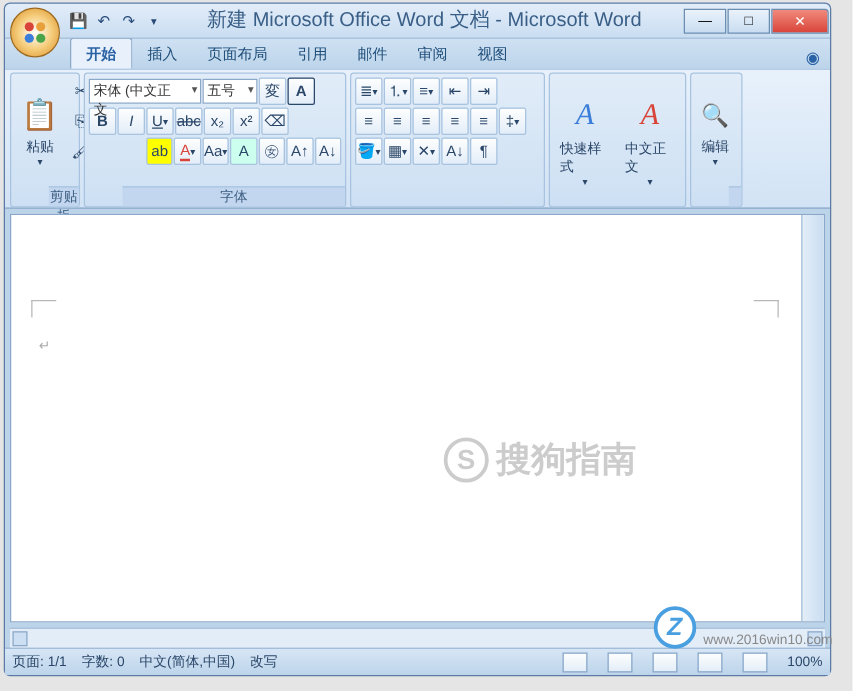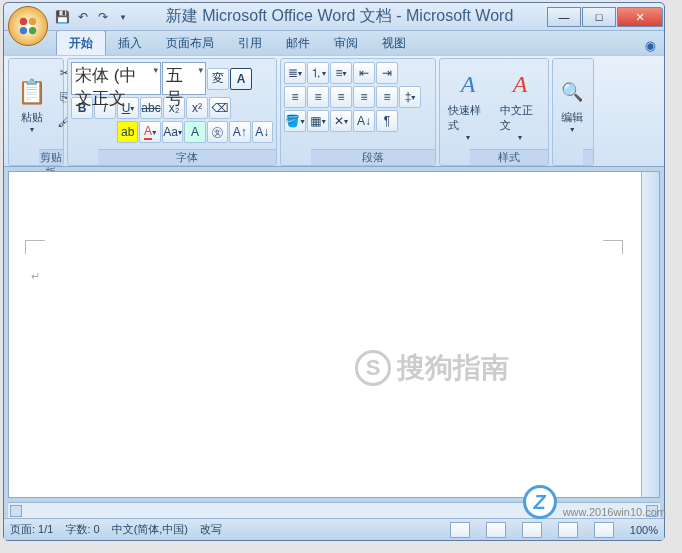--- a/index.html
+++ b/index.html
@@ -22,21 +22,21 @@
 .group-body { flex: 1; display: flex; padding: 3px; gap: 2px; }
 .group-label { height: 16px; font-size: 11px; text-align: center; color: #3c5c80; background: #c2d7ef; border-top: 1px solid #a8c3df; position: relative; margin-left: 30px; }
 .vstack { display: flex; flex-direction: column; gap: 2px; }
 .hstack { display: flex; gap: 1px; align-items: center; }
 .bigbtn { display: flex; flex-direction: column; align-items: center; justify-content: center; padding: 2px 4px; border: 1px solid transparent; border-radius: 2px; }
 .bigbtn .ic { font-size: 24px; height: 36px; display: flex; align-items: center; }
 .bigbtn .lb { font-size: 11px; color: #2a4668; }
 .bigbtn .dd { font-size: 8px; color: #2a4668; }
 .sbtn { width: 22px; height: 22px; border: 1px solid #a8c3df; background: linear-gradient(#fdfefe,#e3edf8); border-radius: 2px; display: flex; align-items: center; justify-content: center; font-size: 12px; color: #2a4668; }
 .sbtn.nb { border-color: transparent; background: transparent; }
-.select { height: 33px; border: 1px solid #8aa8c9; background: #fff; font-size: 17px; padding: 1px 14px 1px 3px; position: relative; color: #333; }
+.select { height: 20px; border: 1px solid #8aa8c9; background: #fff; font-size: 11px; padding: 1px 14px 1px 3px; position: relative; color: #333; }
 .select::after { content: "▾"; position: absolute; right: 2px; top: 2px; font-size: 9px; color: #555; }
 .document-area { flex: 1; background: #fff; border: 1px solid #8aa8c9; margin: 4px; position: relative; overflow: hidden; }
 .page { position: absolute; left: 10px; right: 30px; top: 10px; bottom: 30px; background: #fff; }
 .page-corner { position: absolute; width: 20px; height: 14px; border: 1px solid #b8b8b8; }
 .ruler-strip { position: absolute; right: 0; top: 0; width: 18px; height: 100%; background: linear-gradient(90deg,#e3edf8,#c9ddf1); border-left: 1px solid #9ab5d3; }
 .statusbar { height: 22px; background: linear-gradient(#d7e6f6,#bcd4ea); border-top: 1px solid #9ab5d3; display: flex; align-items: center; font-size: 11px; color: #2a4668; padding: 0 6px; gap: 12px; }
 .statusbar .right { margin-left: auto; display: flex; align-items: center; gap: 16px; }
 .view-btn { width: 20px; height: 16px; border: 1px solid #8aa8c9; background: linear-gradient(#fdfefe,#e3edf8); }
 .hscroll { height: 16px; background: #e3edf8; border-top: 1px solid #9ab5d3; margin: 0 4px; position: relative; }
 .watermark { position: absolute; right: 16px; bottom: 34px; font-size: 26px; font-weight: bold; color: #4a9fe0; font-style: italic; display: flex; align-items: center; }
@@ -163,37 +163,35 @@
           <div class="sbtn">‡<span style="font-size:8px">▾</span></div>
         </div>
         <div class="hstack">
           <div class="sbtn">🪣<span style="font-size:8px">▾</span></div>
           <div class="sbtn">▦<span style="font-size:8px">▾</span></div>
           <div class="sbtn">✕<span style="font-size:8px">▾</span></div>
           <div class="sbtn">A↓</div>
           <div class="sbtn">¶</div>
         </div>
       </div>
-      <div class="group-label">段落</div>
     </div>
 
     <div class="group" style="width:110px">
       <div class="group-body">
         <div class="bigbtn">
           <div class="ic" style="color:#3a7ed9;font-style:italic;font-family:serif;">A</div>
           <div class="lb">快速样式</div>
           <div class="dd">▾</div>
         </div>
         <div class="bigbtn">
           <div class="ic" style="color:#d9443a;font-style:italic;font-family:serif;">A</div>
           <div class="lb">中文正文</div>
           <div class="dd">▾</div>
         </div>
       </div>
-      <div class="group-label">样式</div>
     </div>
 
     <div class="group" style="width:42px">
       <div class="group-body">
         <div class="bigbtn">
           <div class="ic" style="font-size:18px">🔍</div>
           <div class="lb">编辑</div>
           <div class="dd">▾</div>
         </div>
       </div>

